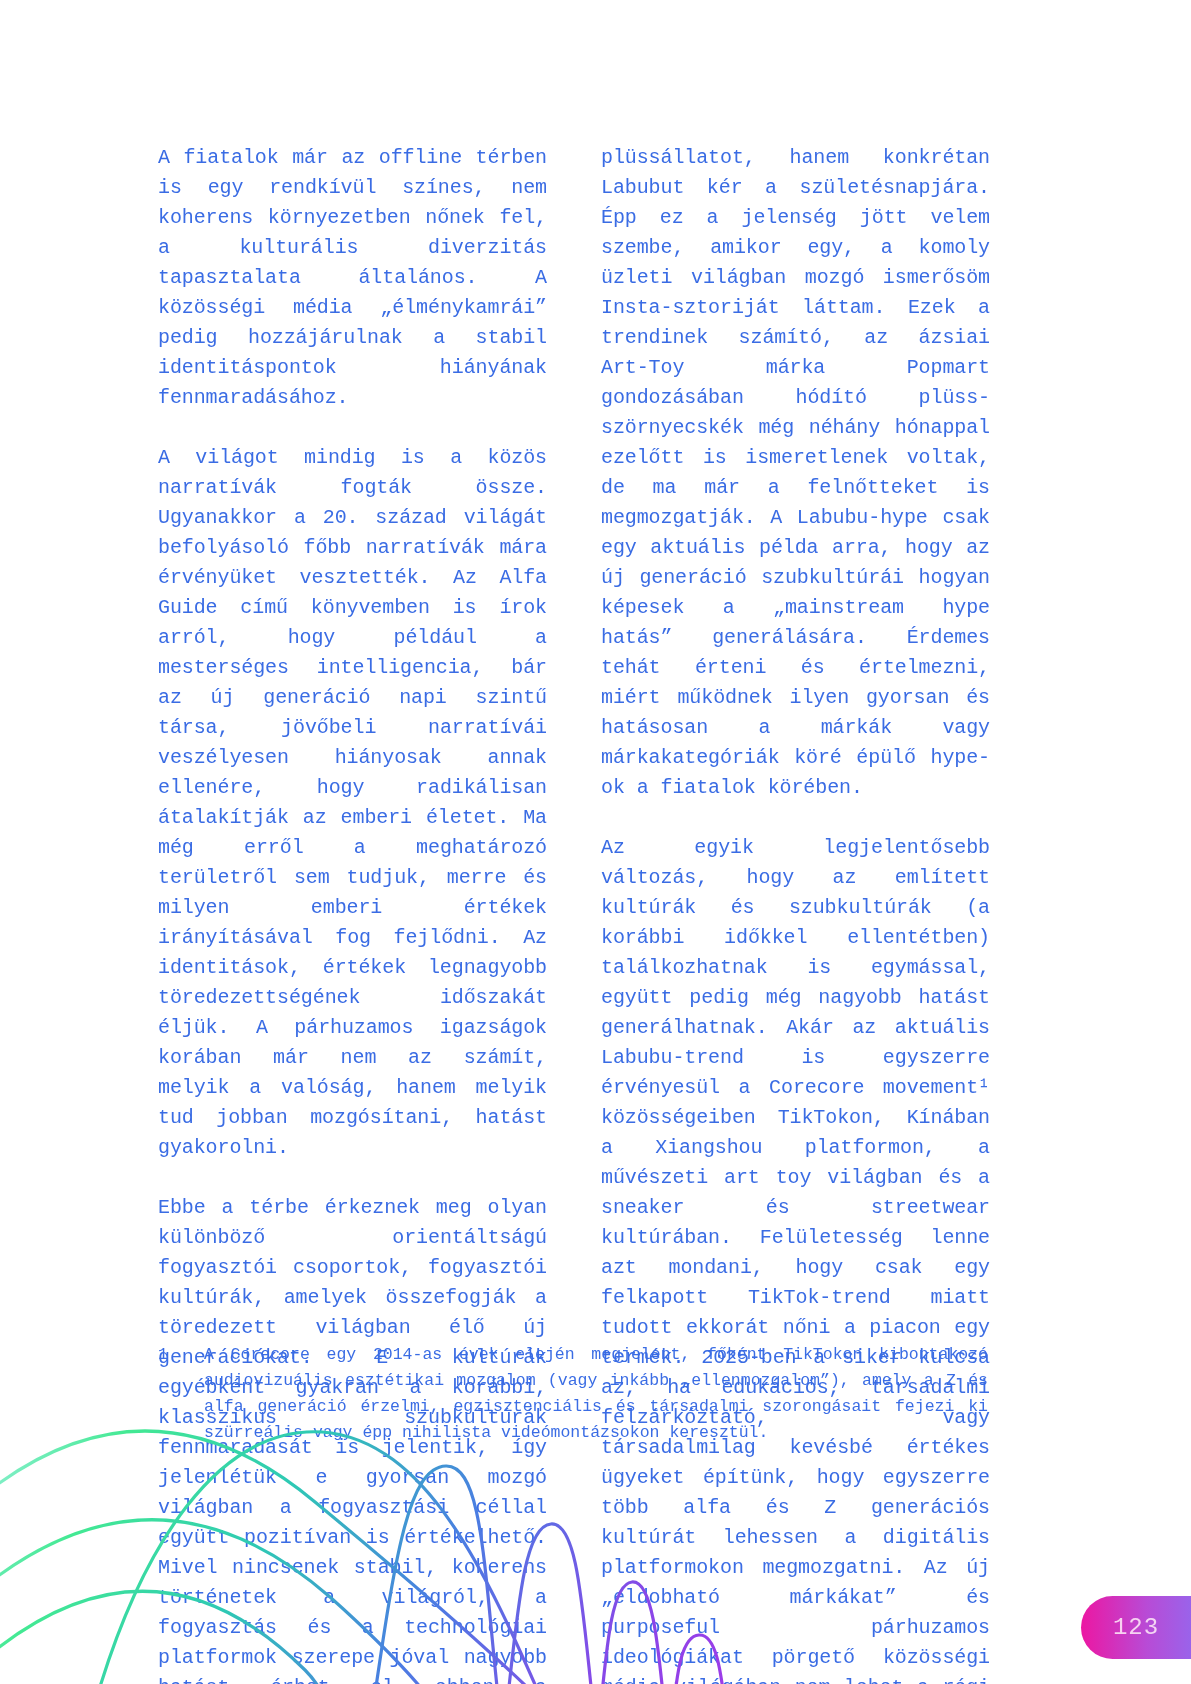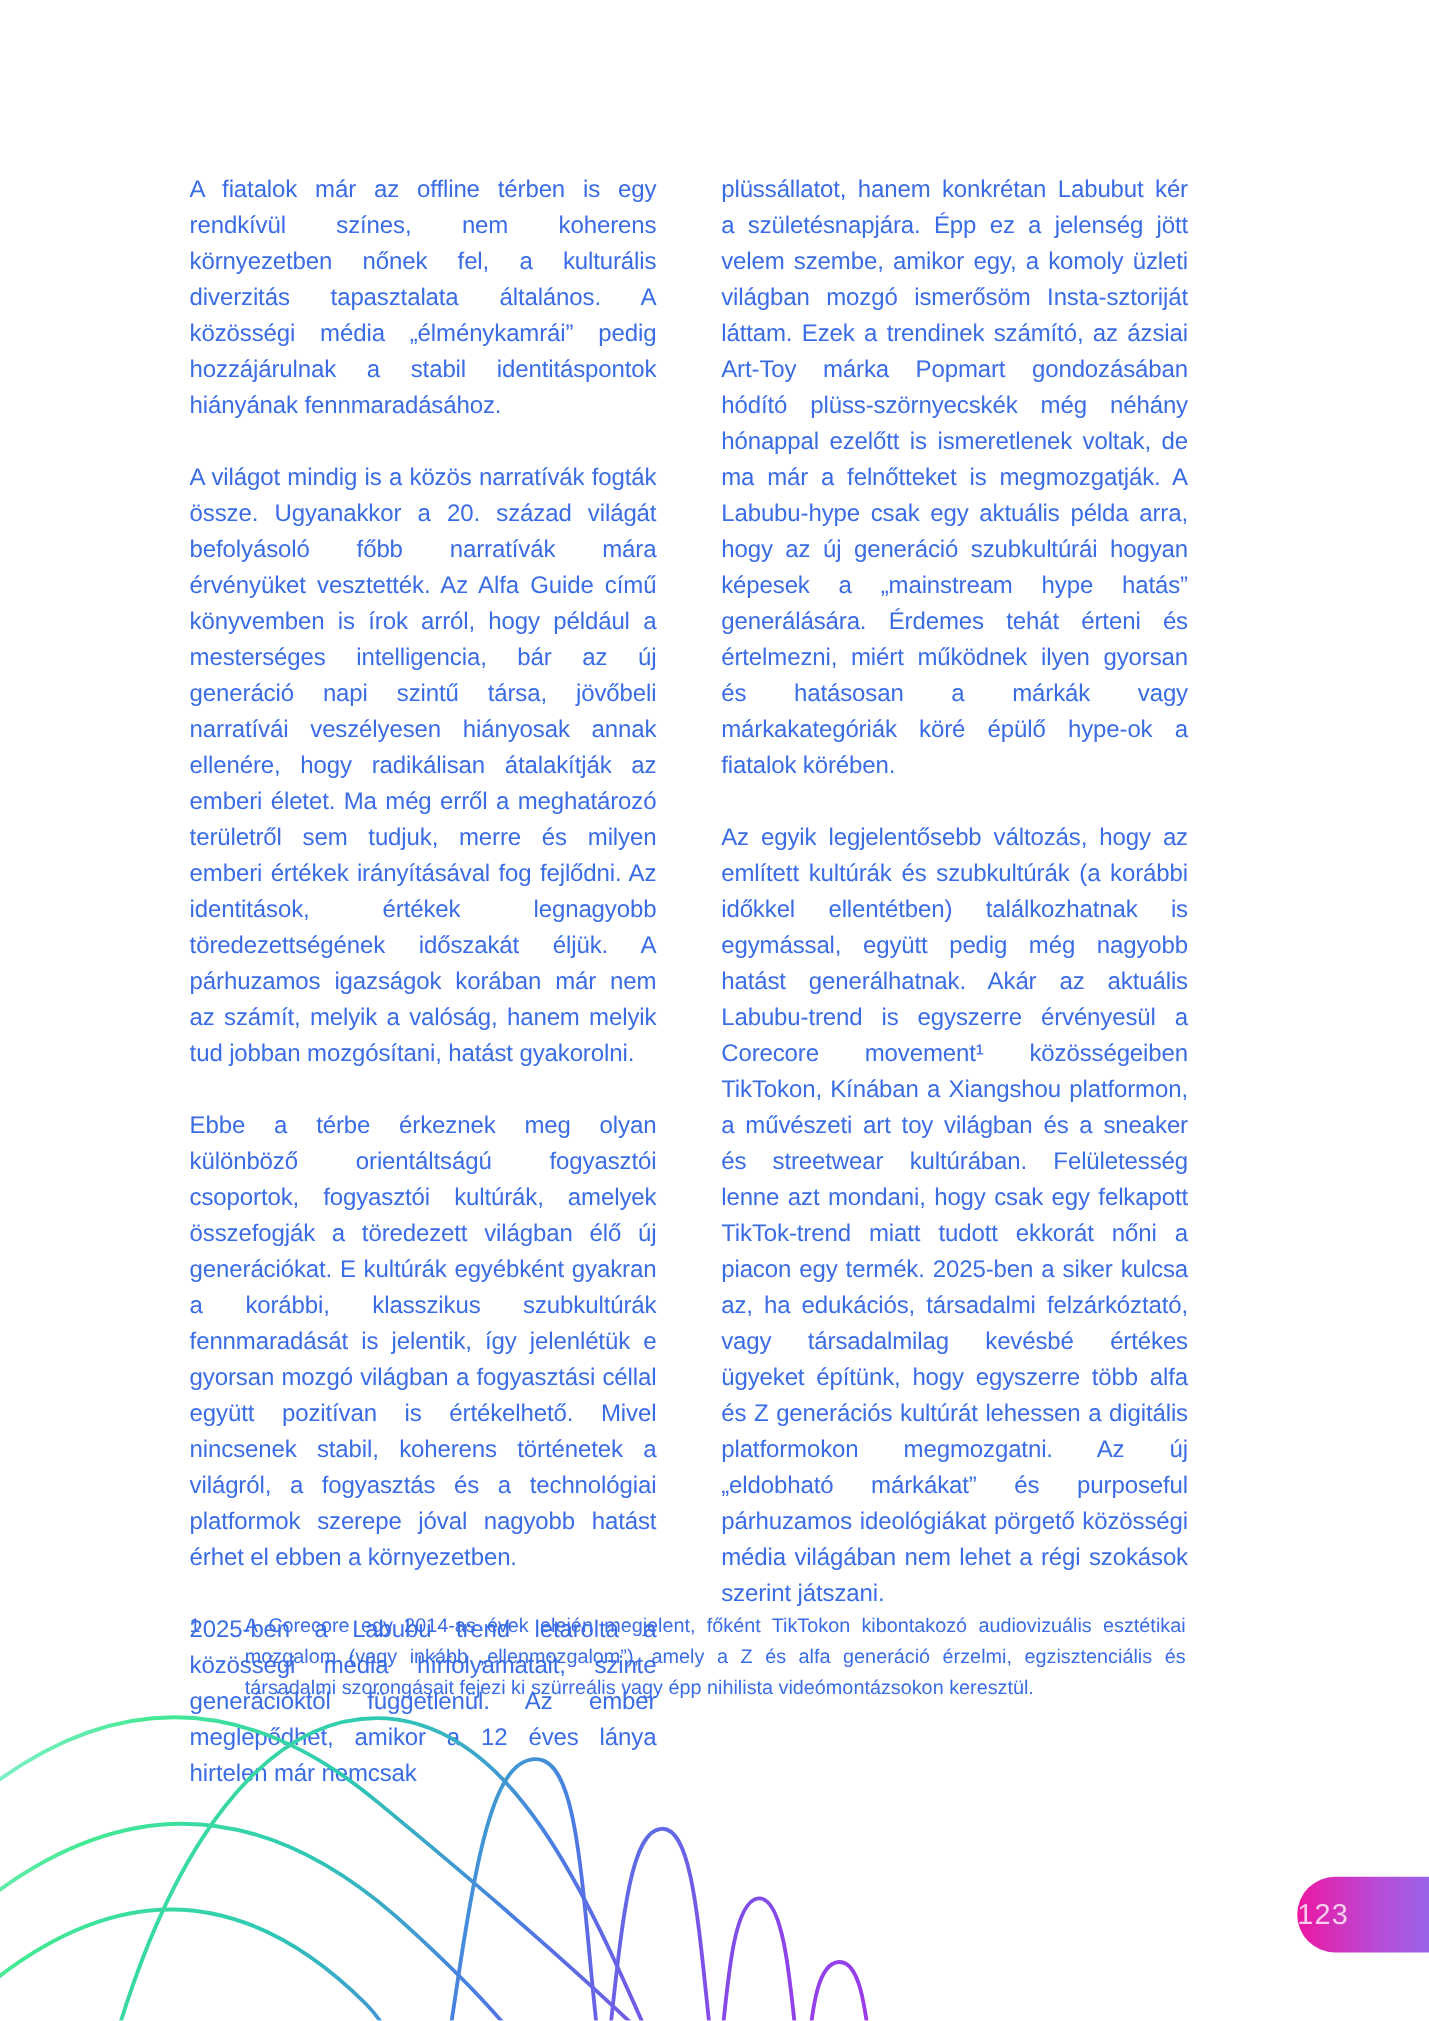--- a/index.html
+++ b/index.html
@@ -2,21 +2,21 @@
 <html lang="hu"><head>
 <meta charset="utf-8">
 <style>
   html, body { margin: 0; padding: 0; background: #ffffff; }
   .page {
     position: relative;
     width: 1191px;
     height: 1684px;
     background: #ffffff;
     overflow: hidden;
-    font-family: Liberation Sans, sans-serif;
+    font-family: Liberation Mono, monospace;
   }
   .col {
     position: absolute;
     top: 143px;
     width: 389px;
     color: #3a6ce4;
   }
   .col-left  { left: 158px; }
   .col-right { left: 601px; }
   .col p {
@@ -52,27 +52,28 @@
     position: absolute;
     left: 0;
     bottom: 0;
     width: 1191px;
     height: 332px;
     pointer-events: none;
   }
   .page-badge {
     position: absolute;
     right: 0;
-    top: 1564px;
+    top: 1596px;
     width: 110px;
     height: 63px;
     border-radius: 32px 0 0 32px;
     background: linear-gradient(90deg, #ec17a2 0%, #b84bd6 60%, #9a63ea 100%);
     display: flex;
     align-items: center;
+    justify-content: center;
   }
   .page-badge span {
     color: rgba(255, 236, 248, 0.85);
     font-size: 24px;
     letter-spacing: 1px;
   }
 </style>
 </head>
 <body>
 

